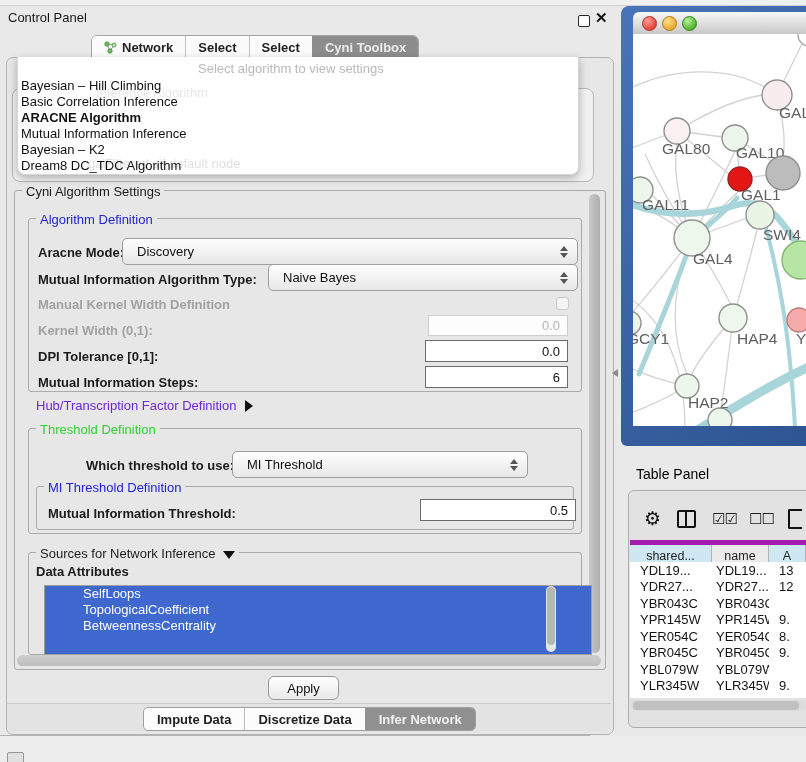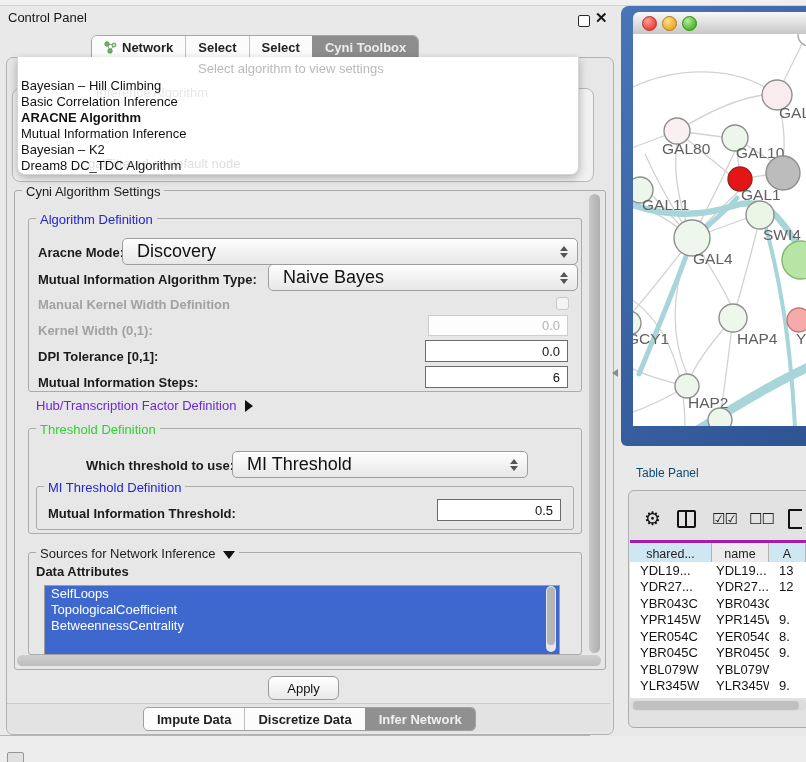--- a/index.html
+++ b/index.html
@@ -33,32 +33,32 @@
   #algo-list{left:0;top:21px;width:556px;}
   .algo-item{height:16px;line-height:16px;font-size:13px;padding-left:3px;color:#111;white-space:nowrap;}
   .algo-item.bold{font-weight:bold;}
   
   .grp{border:1px solid #ababab;border-radius:3px;}
   .legend{position:absolute;background:#e7e7e7;padding:0 4px;font-size:13px;color:#1c1c1c;white-space:nowrap;z-index:3;}
   .legend.blue{color:#2323d6;}
   .legend.green{color:#2fd32f;}
   .lblb{font-size:13px;font-weight:bold;color:#1b1b1b;white-space:nowrap;}
   .lblb.dis{color:#a2a2a2;}
-  .combo{background:linear-gradient(#fefefe,#e7e7e7);border:1px solid #9e9e9e;border-radius:5px;height:25px;display:flex;align-items:center;font-size:18px;color:#111;}
+  .combo{background:linear-gradient(#fefefe,#e7e7e7);border:1px solid #9e9e9e;border-radius:5px;height:25px;display:flex;align-items:center;font-size:13px;color:#111;}
   .combo .cval{padding-left:14px;flex:1;}
   .stepper{width:9px;margin-right:9px;display:flex;flex-direction:column;align-items:center;}
   .stepper .up{width:0;height:0;border-left:4px solid transparent;border-right:4px solid transparent;border-bottom:5px solid #555;margin-bottom:2px;}
   .stepper .dn{width:0;height:0;border-left:4px solid transparent;border-right:4px solid transparent;border-top:5px solid #555;}
   .field{background:#ffffff;border:1px solid #6b6b6b;font-size:13px;color:#111;display:flex;align-items:center;justify-content:flex-end;padding-right:7px;box-sizing:border-box;}
   .field.dis{border:1px solid #cdcdcd;color:#b4b4b4;background:#fdfdfd;}
   #mk-check{left:556px;top:297px;width:11px;height:11px;border:1.5px solid #c9c9c9;border-radius:3px;background:#f4f4f4;}
   .tri-right{display:inline-block;width:0;height:0;border-top:6px solid transparent;border-bottom:6px solid transparent;border-left:8px solid #111;margin-left:9px;vertical-align:-2px;}
   .tri-down{display:inline-block;width:0;height:0;border-left:6px solid transparent;border-right:6px solid transparent;border-top:8px solid #111;margin-left:7px;vertical-align:-1px;}
   
-  #attr-list{left:44px;top:585px;width:514px;height:68px;background:#3e68cd;border:1px solid #9e9e9e;overflow:hidden;}
+  #attr-list{left:44px;top:585px;width:514px;height:68px;background:#3e68cd;border:1px solid #9e9e9e;overflow:hidden;padding-left:32px;}
   .attr-item{height:16px;line-height:16px;font-size:13px;color:#ffffff;padding-left:6px;background:#3e68cd;white-space:nowrap;}
   #attr-scroll{left:546px;top:586px;width:10px;height:66px;background:#e6e6e6;border-radius:5px;}
   #attr-thumb{left:547px;top:587px;width:8px;height:58px;background:#b6b6b6;border-radius:4px;}
   
   #v-scroll{left:589px;top:194px;width:11px;height:459px;background:linear-gradient(90deg,#c9c9c9,#aeaeae);border-radius:6px;}
   #h-scroll{left:17px;top:655px;width:584px;height:11px;background:linear-gradient(#cfcfcf,#bdbdbd);border-radius:6px;}
   
   #apply-btn{left:268px;top:676px;width:69px;height:22px;border:1px solid #989898;border-radius:6px;
     background:linear-gradient(#ffffff,#e9e9e9);font-size:13px;color:#111;display:flex;align-items:center;justify-content:center;}
   #cp-divider{left:7px;top:703px;width:604px;height:1px;background:#cacaca;}
@@ -75,31 +75,31 @@
   #splitter-arrow{left:612px;top:369px;width:0;height:0;border-top:4px solid transparent;border-bottom:4px solid transparent;border-right:6px solid #8a8a8a;}
   
   #net-frame{left:621px;top:6px;width:185px;height:440px;background:linear-gradient(135deg,#4974b8,#2e5492);border-radius:8px 0 0 6px;}
   #net-titlebar{left:633px;top:12px;width:173px;height:22px;background:linear-gradient(#f8f8f8,#c7c7c7);border-bottom:1px solid #8e8e8e;border-radius:6px 0 0 0;}
   .tl{position:absolute;top:16px;width:13px;height:13px;border-radius:50%;}
   #tl-red{left:642px;background:radial-gradient(circle at 35% 30%,#ff9f96,#e8453c 70%);border:1px solid #ad3329;}
   #tl-yellow{left:662px;background:radial-gradient(circle at 35% 30%,#ffe08a,#eca92c 70%);border:1px solid #ab7d18;}
   #tl-green{left:682px;background:radial-gradient(circle at 35% 30%,#b6ef9b,#51b52f 70%);border:1px solid #2f8a1a;}
   #net-canvas{left:633px;top:34px;width:173px;height:392px;background:#ffffff;overflow:hidden;}
   
-  #tp-title{left:636px;top:466px;font-size:12px;color:#0c4a6e;}
+  #tp-title{left:636px;top:466px;font-size:14px;color:#000000;}
   #tp-panel{left:628px;top:490px;width:178px;height:236px;background:#e2e2e2;border:1px solid #adadad;border-radius:6px 0 0 6px;overflow:hidden;}
   #tp-toolbar{left:630px;top:503px;width:176px;height:32px;display:flex;align-items:center;}
   #gear-btn{margin-left:14px;font-size:19px;color:#111;line-height:20px;}
   #cols-btn{margin-left:16px;width:15px;height:14px;border:2px solid #111;border-radius:2px;position:relative;}
   #cols-btn:after{content:"";position:absolute;left:6px;top:0;width:2px;height:14px;background:#111;}
   .cb{font-size:15px;color:#222;line-height:18px;letter-spacing:-1px;}
   #cb-checked{margin-left:16px;}
   #cb-unchecked{margin-left:12px;}
   #page-btn{margin-left:14px;width:12px;height:16px;border:2px solid #111;border-radius:2px 0 0 2px;border-right:none;}
-  #tp-header{left:630px;top:540px;width:176px;height:21px;display:flex;border-top:3px solid #a21caf;border-bottom:1px solid #a8a8a8;}
+  #tp-header{left:630px;top:540px;width:176px;height:21px;display:flex;border-top:5px solid #a21caf;border-bottom:1px solid #a8a8a8;}
   .th{font-size:12.5px;color:#222;display:flex;align-items:center;justify-content:center;border-right:1px solid #b3b3b3;box-sizing:border-box;overflow:hidden;white-space:nowrap;}
   .th.blue{background:#cfe7f3;}
   .th.gray{background:#ebebeb;}
   #tp-body{left:630px;top:562px;width:176px;height:136px;background:#ffffff;overflow:hidden;}
   .trow{display:flex;height:16.5px;align-items:center;}
   .trow span{font-size:13px;color:#141414;overflow:hidden;white-space:nowrap;box-sizing:border-box;}
   .tc1{width:82px;padding-left:10px;}
   .tc2{width:57px;padding-left:4px;}
   .tc3{width:37px;padding-left:10px;}
   #tp-hscroll{left:631px;top:700px;width:175px;height:11px;background:#dcdcdc;border-radius:5px;}
@@ -209,21 +209,21 @@
     <span class="cval">MI Threshold</span>
     <span class="stepper">
         <span class="up"></span>
         <span class="dn"></span>
       </span>
   </div>
 
   <div class="abs grp" style="left:36px;top:486px;width:536px;height:42px;"></div>
   <div class="legend blue" style="left:44px;top:480px;">MI Threshold Definition</div>
   <div class="abs lblb" style="left:48px;top:506px;">Mutual Information Threshold:</div>
-  <div class="abs field" style="left:420px;top:499px;width:124px;height:22px;margin-left:17px;">0.5</div>
+  <div class="abs field" style="left:420px;top:499px;width:156px;height:22px;">0.5</div>
 
   <div class="abs grp" style="left:28px;top:552px;width:552px;height:101px;"></div>
   <div class="legend" style="left:36px;top:546px;">
     <span>Sources for Network Inference</span><span class="tri-down"></span>
   </div>
   <div class="abs lblb" style="left:36px;top:564px;">Data Attributes</div>
   <div class="abs" id="attr-list">
       <div class="attr-item">SelfLoops</div>
       <div class="attr-item">TopologicalCoefficient</div>
       <div class="attr-item">BetweennessCentrality</div>

